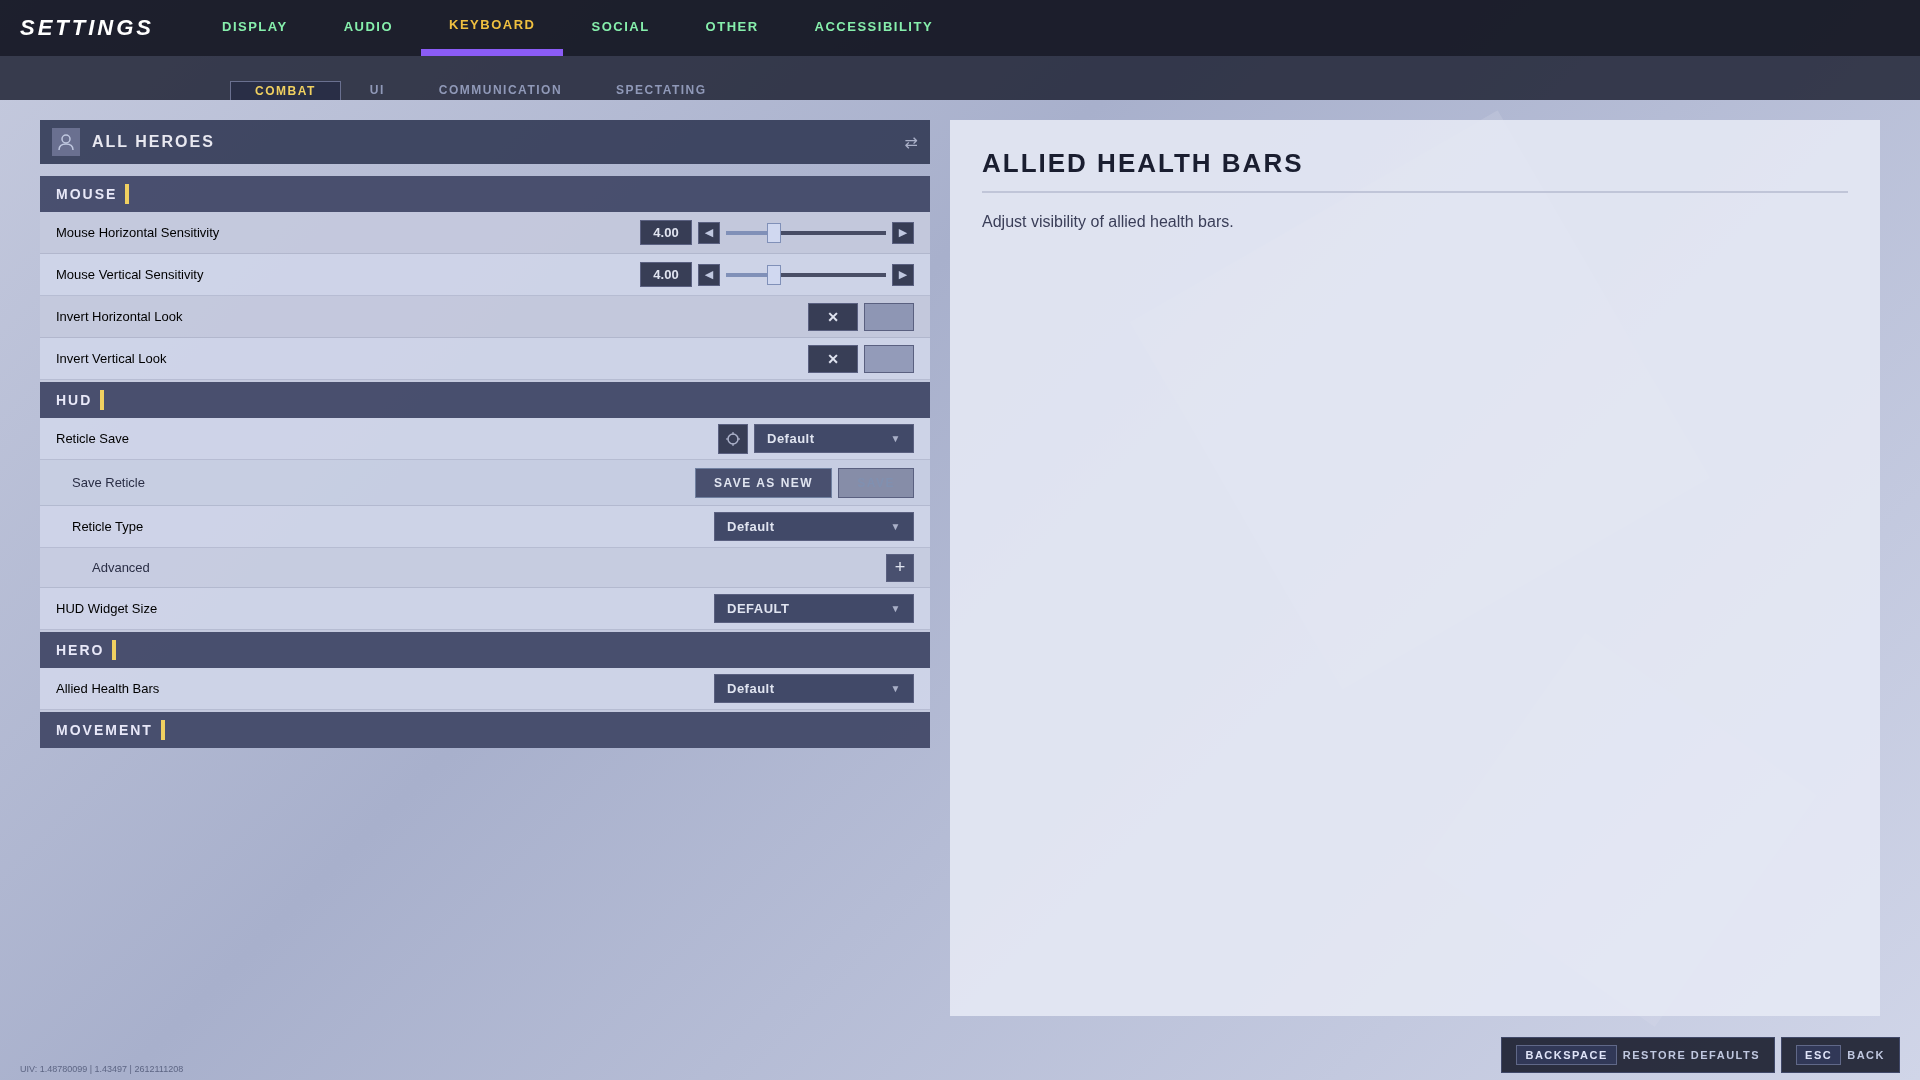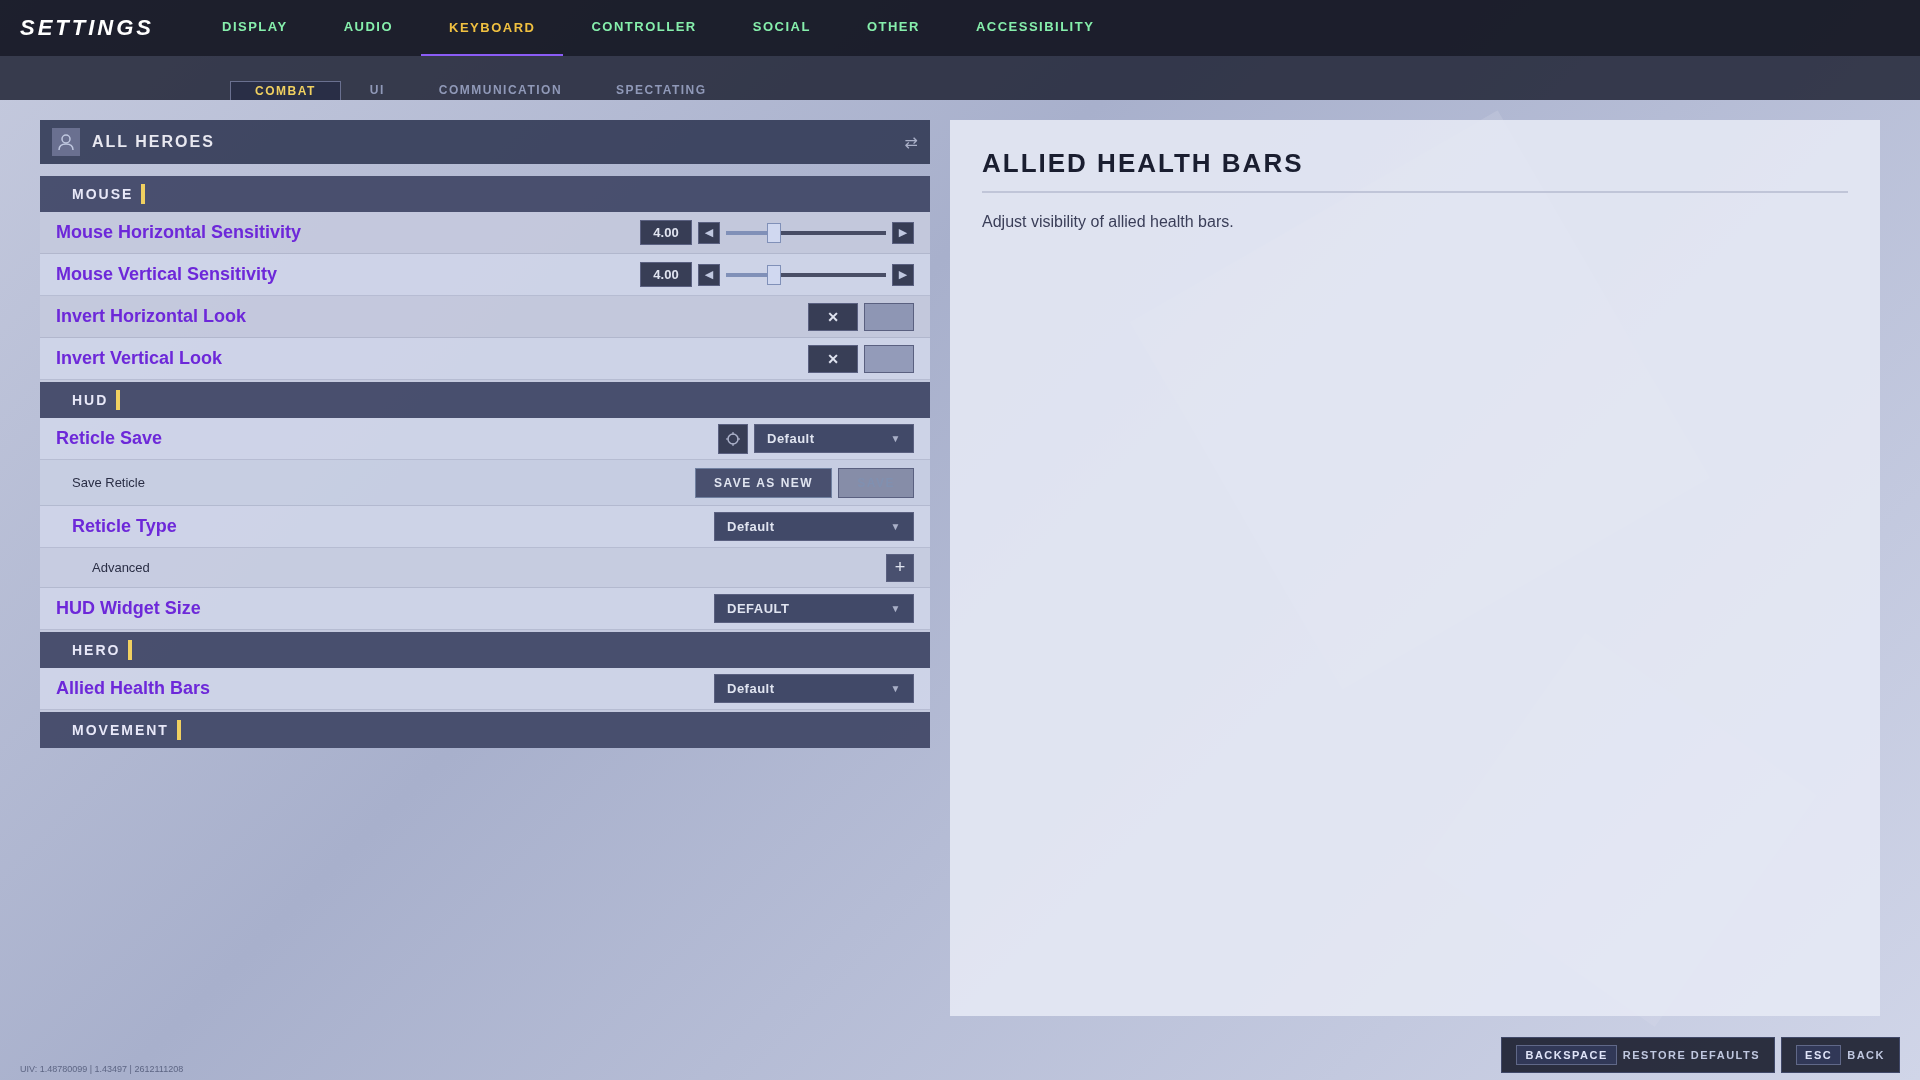--- a/index.html
+++ b/index.html
@@ -91,21 +91,21 @@
       height: 100%;
       display: flex;
       align-items: center;
       cursor: pointer;
       border-bottom: 3px solid transparent;
       transition: color 0.2s;
     }
 
     .nav-tab.active {
       color: #f0c040;
-      border-bottom: 2px solid #8b5cf6;
+      border-bottom: 7px solid #8b5cf6;
     }
 
     
     .sub-bar {
       position: relative;
       z-index: 9;
       background: rgba(30, 34, 52, 0.85);
       height: 44px;
       display: flex;
       align-items: flex-end;
@@ -185,21 +185,21 @@
     }
 
     
     .settings-container {
       background: rgba(200, 205, 225, 0.85);
       padding: 0;
     }
 
     .section-header {
       background: rgba(50, 58, 90, 0.85);
-      padding: 8px 32px;
+      padding: 8px 16px;
       display: flex;
       align-items: center;
       margin-bottom: 0;
     }
 
     .section-title {
       color: #e8e8f8;
       font-size: 14px;
       font-weight: 900;
       letter-spacing: 2px;
@@ -220,23 +220,23 @@
       height: 42px;
       border-bottom: 1px solid rgba(160, 165, 190, 0.5);
       background: rgba(210, 215, 235, 0.7);
     }
 
     .settings-row:nth-child(even) {
       background: rgba(195, 200, 220, 0.7);
     }
 
     .settings-row-label {
-      color: #6d28d9;
-      font-size: 18px;
-      font-weight: 700;
+      color: #000000;
+      font-size: 13px;
+      font-weight: 400;
       flex: 1;
     }
 
     
     .slider-control {
       display: flex;
       align-items: center;
       gap: 6px;
     }
 
@@ -507,21 +507,20 @@
 <body>
 
 <div class="bg-shapes"></div>
 
 <div class="top-bar">
   <div class="settings-logo">SETTINGS</div>
   <nav class="nav-tabs">
     <div class="nav-tab">DISPLAY</div>
     <div class="nav-tab">AUDIO</div>
     <div class="nav-tab active">KEYBOARD</div>
-    <div class="nav-tab">CONTROLLER</div>
     <div class="nav-tab">SOCIAL</div>
     <div class="nav-tab">OTHER</div>
     <div class="nav-tab">ACCESSIBILITY</div>
   </nav>
 </div>
 
 <div class="sub-bar">
   <div class="sub-tab active">COMBAT</div>
   <div class="sub-tab">UI</div>
   <div class="sub-tab">COMMUNICATION</div>

